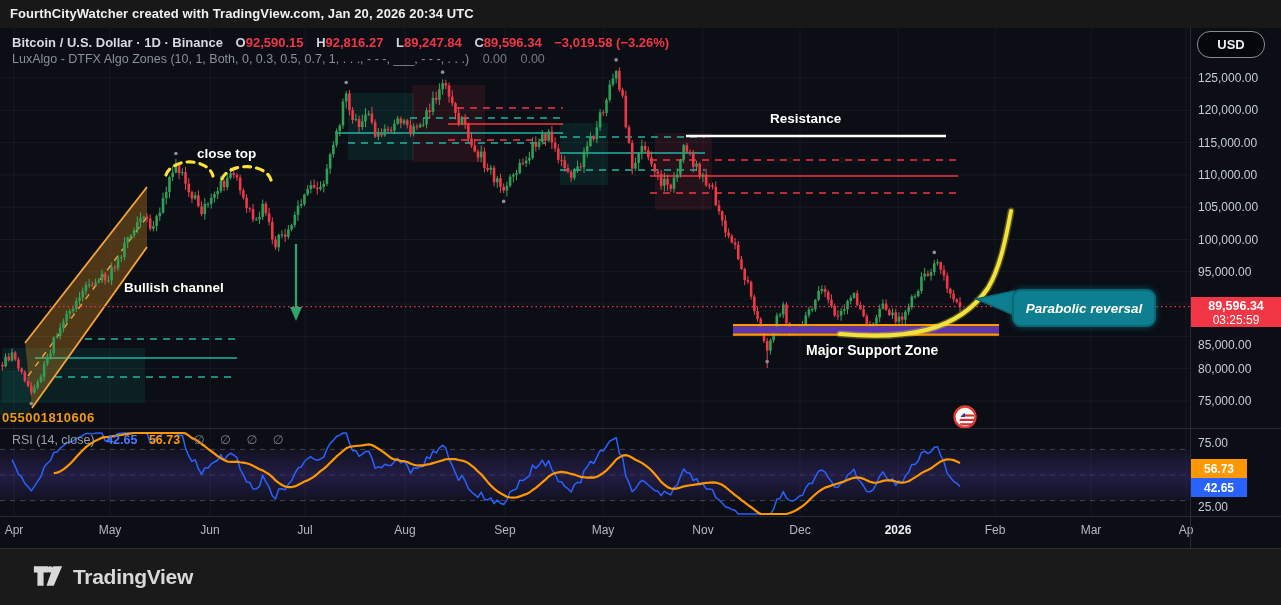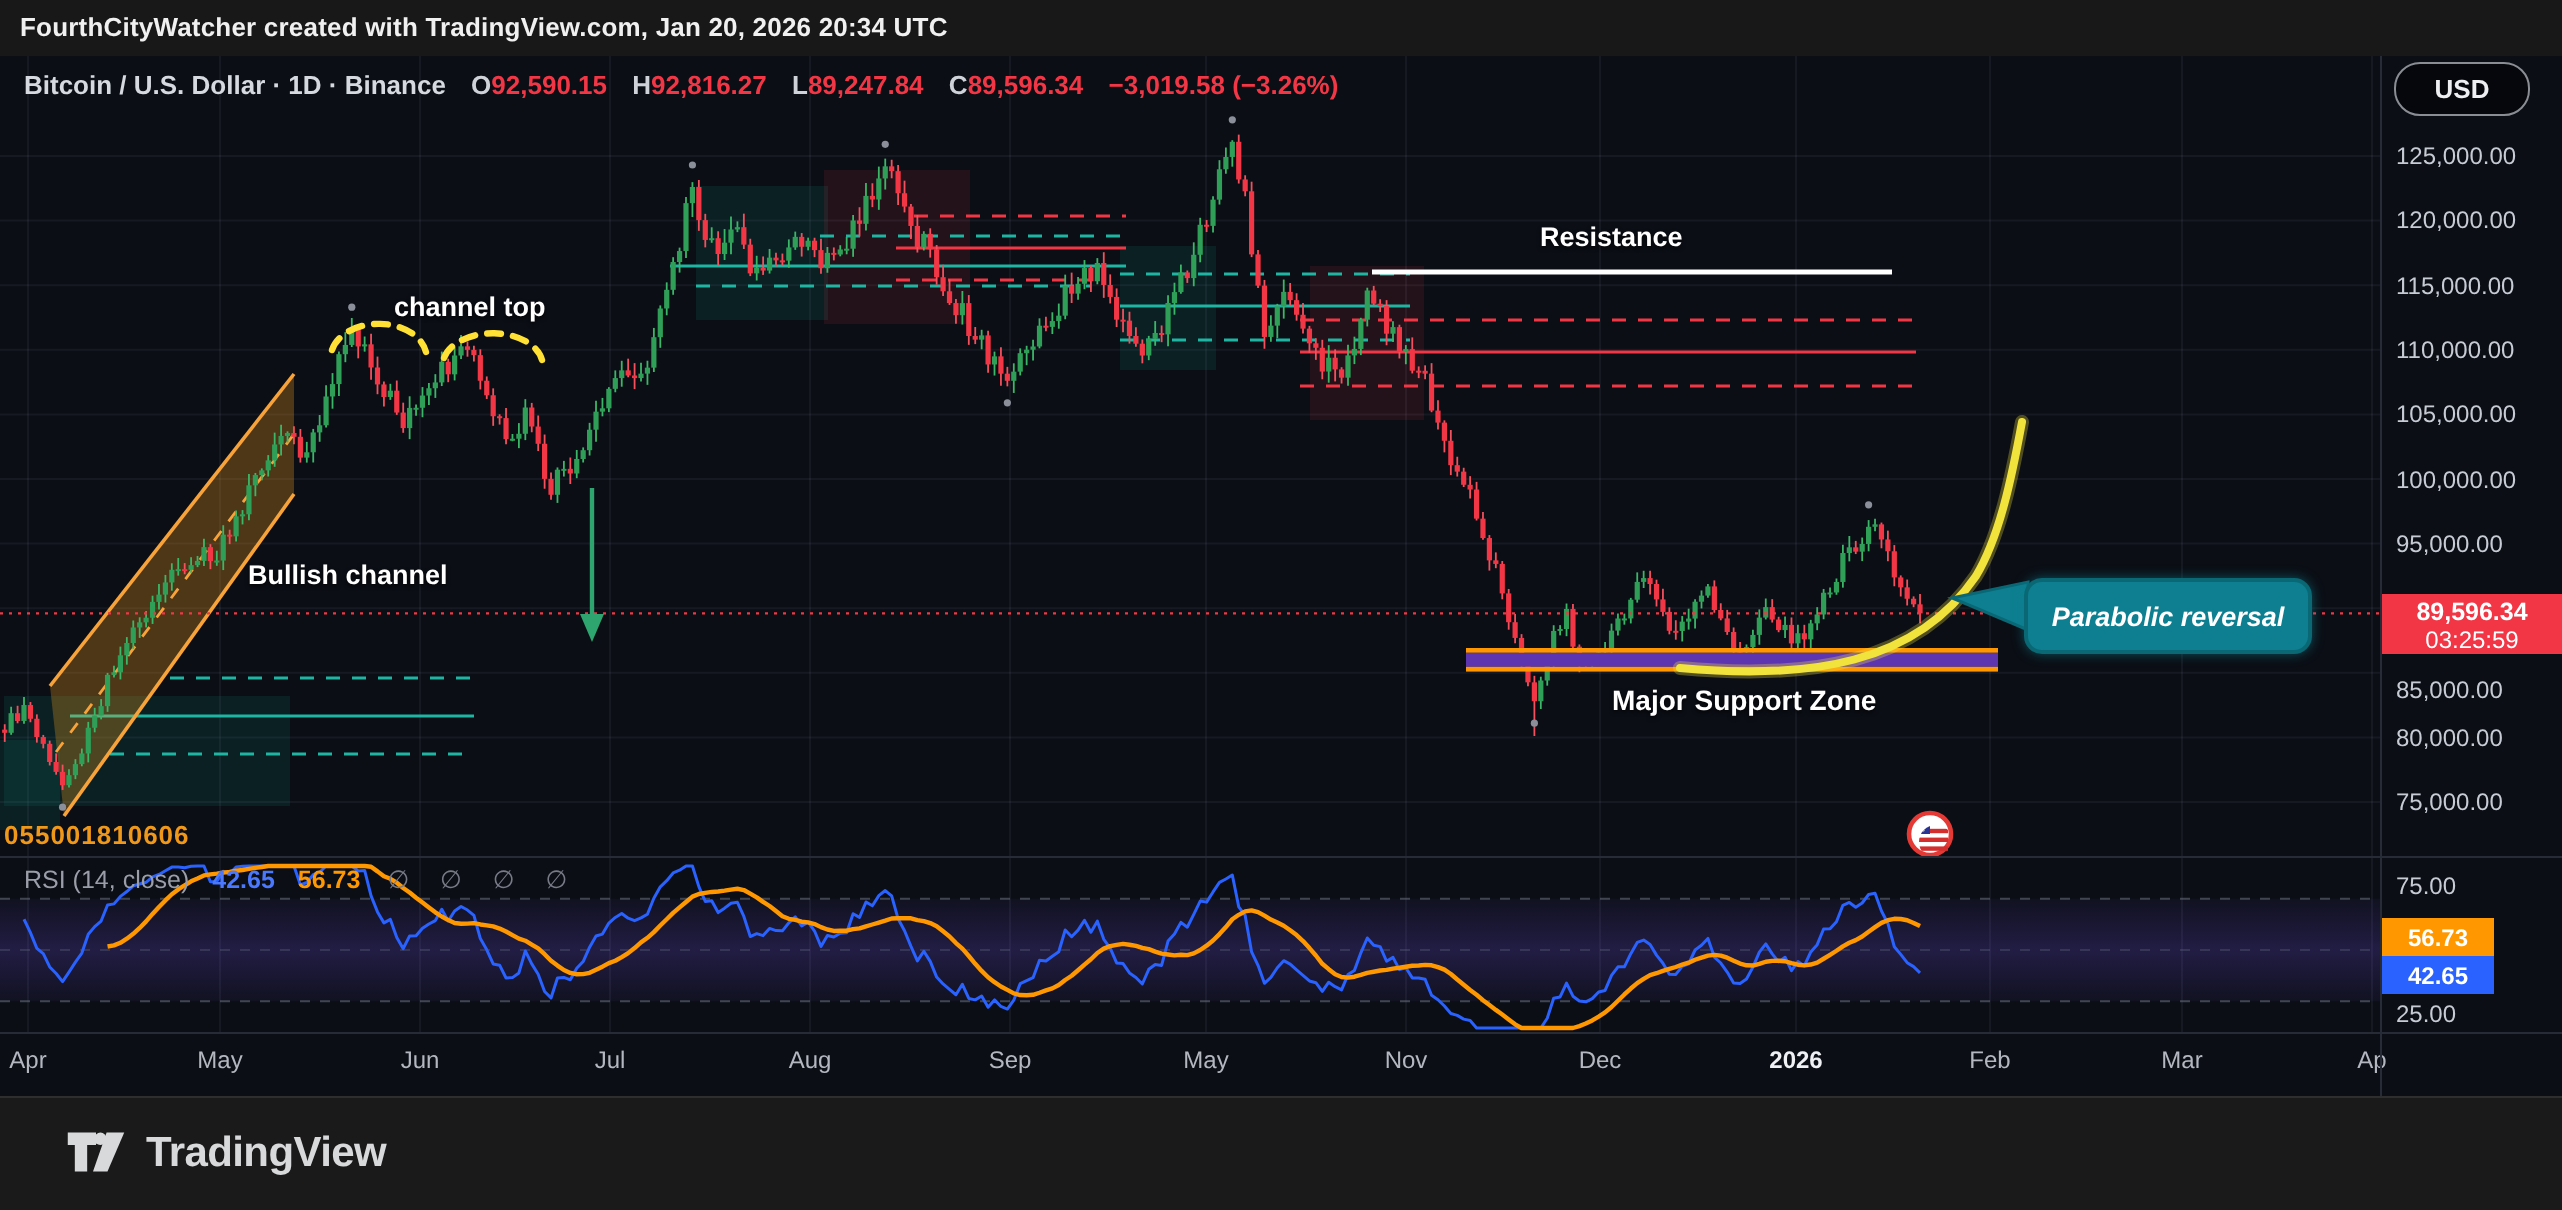--- a/index.html
+++ b/index.html
@@ -765,22 +765,27 @@
     </svg>
 
   <div class="legendrow" id="legend1">
     <span>Bitcoin / U.S. Dollar · 1D · Binance</span>
     <span class="ltr">O</span><span class="val">92,590.15</span>
     <span class="ltr">H</span><span class="val">92,816.27</span>
     <span class="ltr">L</span><span class="val">89,247.84</span>
     <span class="ltr">C</span><span class="val">89,596.34</span>
     <span class="chg">−3,019.58 (−3.26%)</span>
   </div>
-
-  <div class="anno" style="left:197px;top:118px;">channel top</div>
+  <div class="legendrow" id="legend2">
+    <span>LuxAlgo - DTFX Algo Zones (10, 1, Both, 0, 0.3, 0.5, 0.7, 1, . . ., - - -, ___, - - -, . . .)</span>
+    <span class="ival">0.00</span>
+    <span class="ival">0.00</span>
+  </div>
+
+  <div class="anno" style="left:197px;top:118px;">close top</div>
   <div class="anno" style="left:88px;top:252px;margin-left:36px;">Bullish channel</div>
   <div class="anno" style="left:770px;top:83px;">Resistance</div>
   <div class="anno" style="left:806px;top:314px;font-size:14px;">Major Support Zone</div>
   <div class="abs" id="callout">
     <span>Parabolic reversal</span>
   </div>
 
   <div class="abs" id="wmnum">055001810606</div>
 
   <svg class="abs" style="left:953px;top:377px;" width="24" height="24">

